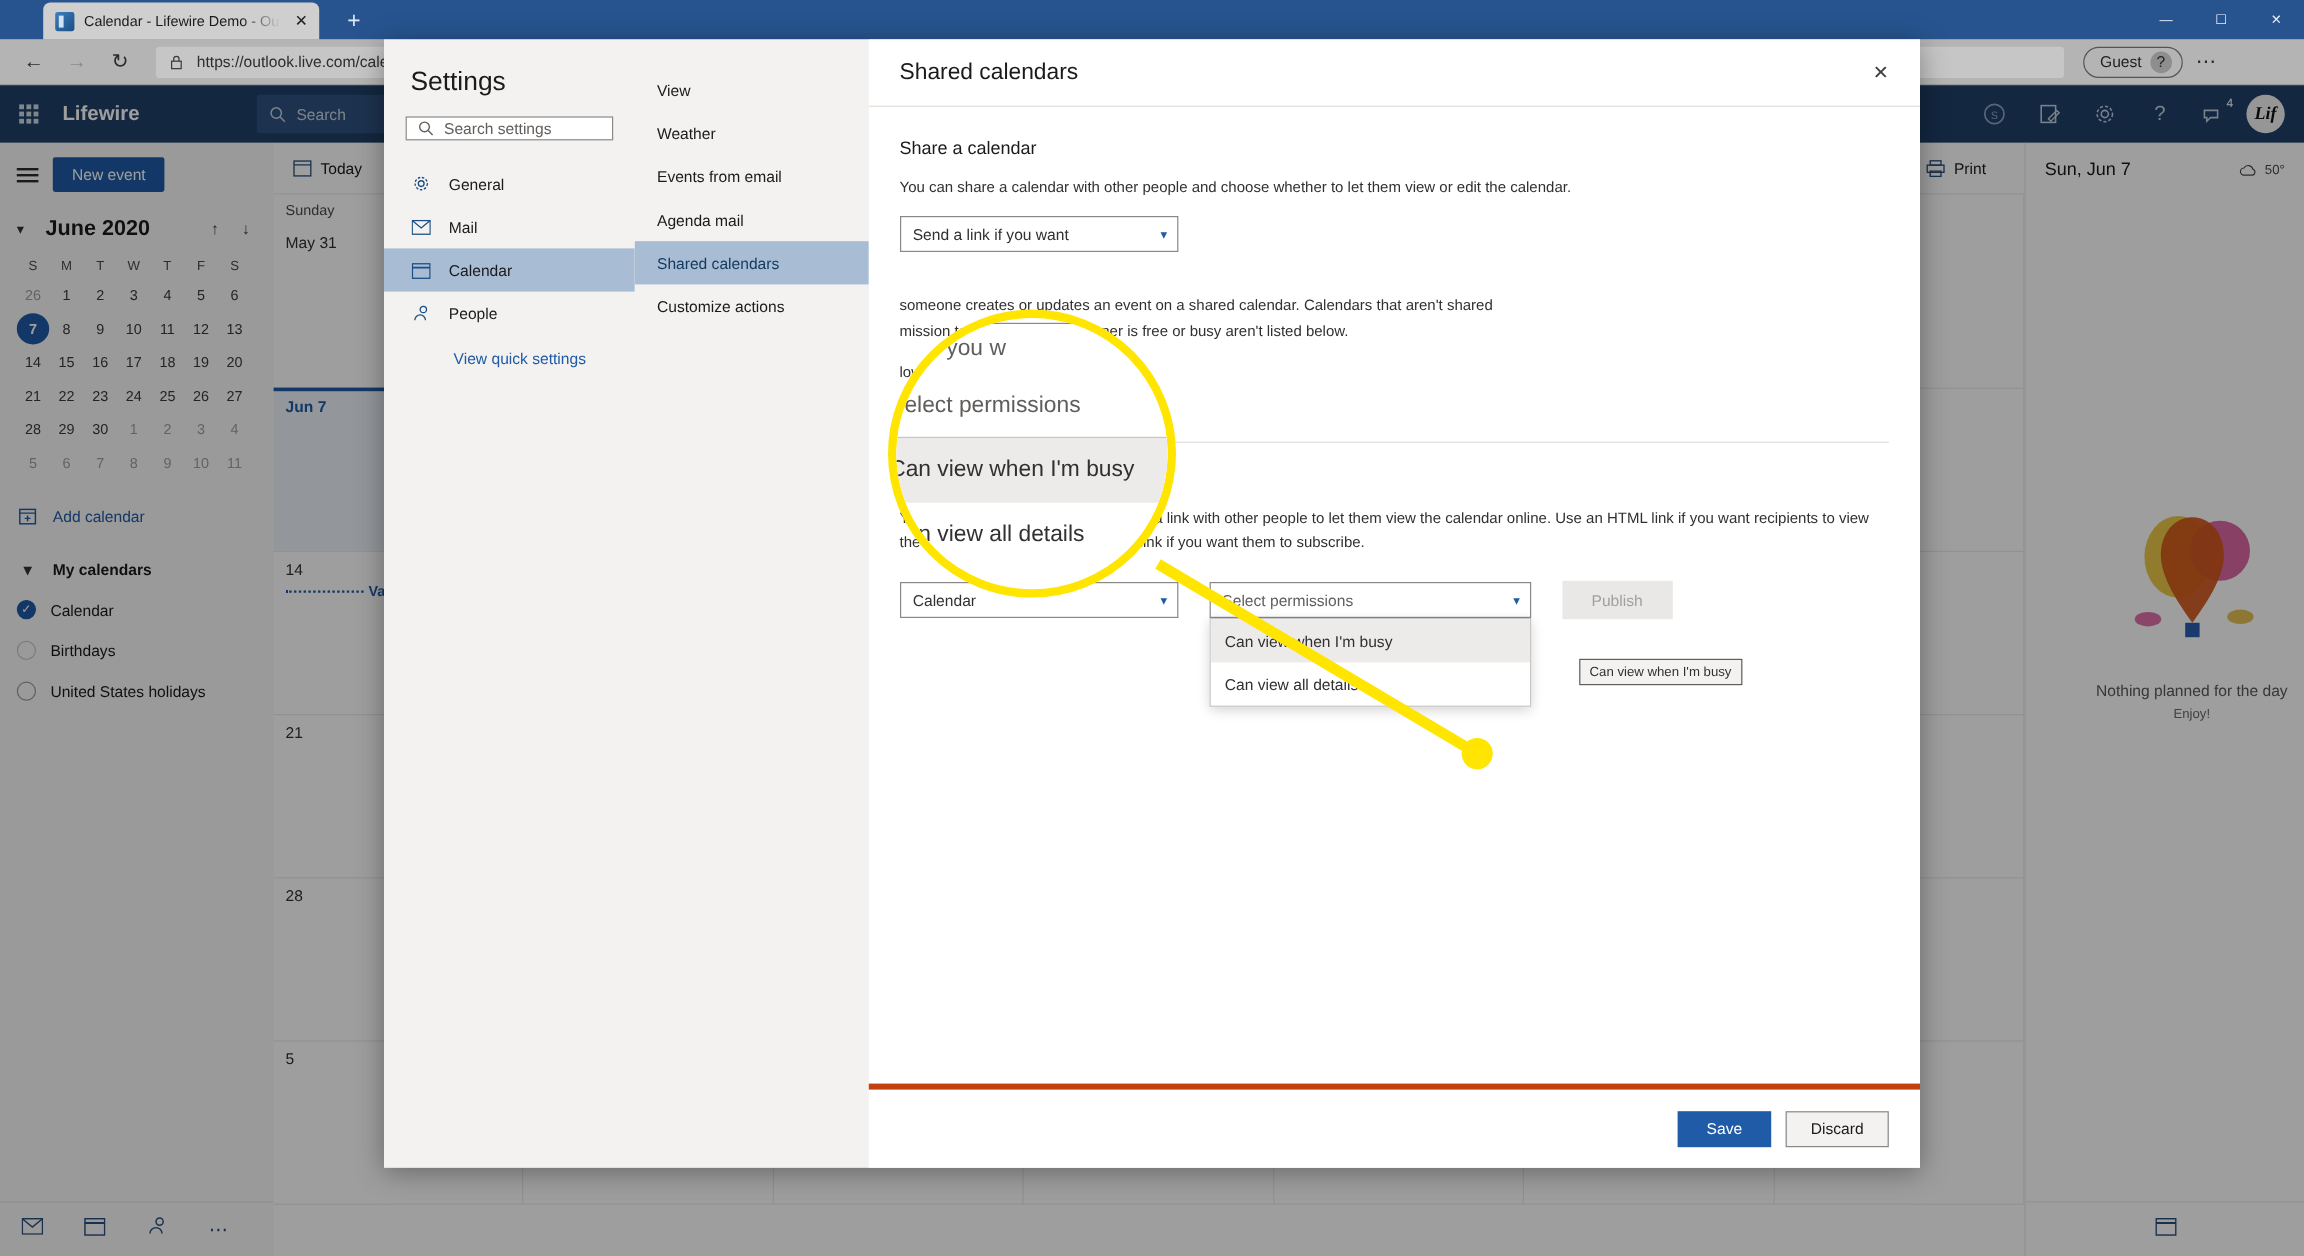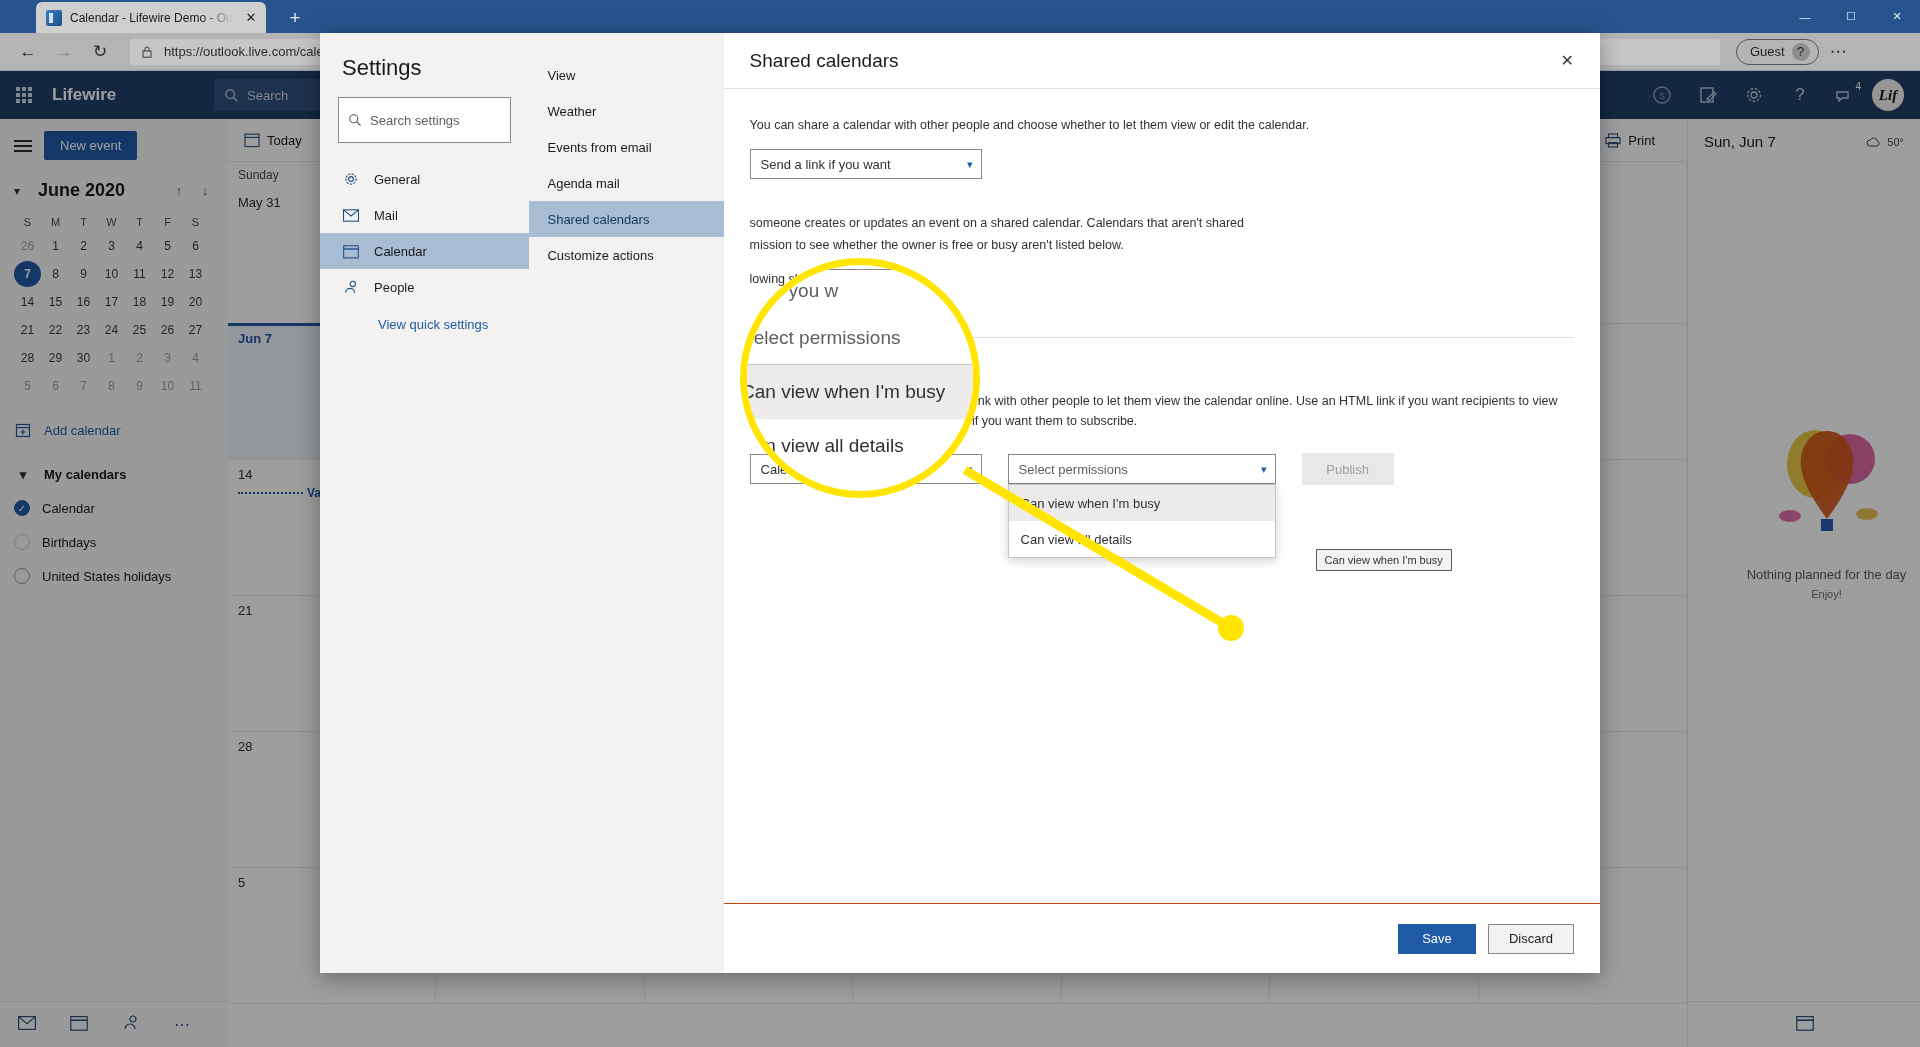--- a/index.html
+++ b/index.html
@@ -210,21 +210,21 @@
 
   
   .settings {
     position:absolute; left: 320px; top: 33px; width: 1280px; height: 940px;
     background:#f3f2f1; box-shadow: 0 4px 22px rgba(0,0,0,.35);
     display:flex;
   }
   .set-left { width: 218px; background:#f3f2f1; padding: 22px 0 0 0; }
   .set-title { font-size: 22px; color:#1b1b1b; padding: 0 22px 16px 22px; }
   .set-search {
-    margin: 0 18px 18px 18px; height: 46px; border:1px solid #8a8886; background:#fff;
+    margin: 0 18px 18px 18px; height: 20px; border:1px solid #8a8886; background:#fff;
     display:flex; align-items:center; gap:8px; padding: 0 9px;
   }
   .set-search .ph { font-size:13px; color:#605e5c; }
   .set-nav-item {
     display:flex; align-items:center; gap: 14px; height: 36px; padding: 0 22px;
     font-size:13px; color:#1b1b1b; cursor:pointer;
   }
   .set-nav-item.active { background:#a8bcd4; }
   .set-nav-item .ni { width:18px; display:flex; align-items:center; justify-content:center; color:#1b4e84; }
   .set-quick { padding: 12px 0 0 58px; font-size:13px; color:#1f5ba6; cursor:pointer; }
@@ -263,21 +263,21 @@
     box-shadow: 0 3px 10px rgba(0,0,0,.18); z-index: 30;
   }
   .dd-item { height: 36px; display:flex; align-items:center; padding: 0 12px; font-size:13px; color:#323130; }
   .dd-item.hl { background:#edebe9; }
   .hr { height:1px; background:#e1dfdd; margin: 10px 0 22px 0; }
   .tooltip {
     position:absolute; background:#f3f2f1; border:1px solid #605e5c;
     font-size:11px; color:#323130; padding: 4px 8px; z-index: 40; white-space:nowrap;
   }
   .sr-foot {
-    height: 70px; border-top:1px solid #c2410c; display:flex; align-items:center;
+    height: 70px; border-top:5px solid #c2410c; display:flex; align-items:center;
     justify-content:flex-end; gap: 12px; padding-right: 26px; background:#fff;
   }
   .btn-save { background:#1f5ba6; color:#fff; border:0; width: 78px; height: 30px; font-size:13px; cursor:pointer; }
   .btn-discard { background:#f3f2f1; color:#1b1b1b; border:1px solid #8a8886; width: 86px; height: 30px; font-size:13px; cursor:pointer; }
 
   
   .mag-wrap { position:absolute; left:0; top:0; width:1920px; height:1047px; pointer-events:none; z-index: 60; }
   .mag-line { position:absolute; }
   .mag-circle {
     position:absolute; left: 740px; top: 258px; width: 240px; height: 240px;
@@ -805,20 +805,21 @@
         </div>
     </div>
 
     <div class="set-right">
       <div class="sr-head">
         <h2>Shared calendars</h2>
         <span class="sr-close">✕</span>
       </div>
 
       <div class="sr-body">
+        <div class="sec-title">Share a calendar</div>
         <div class="sec-p">You can share a calendar with other people and choose whether to let them view or edit the calendar.</div>
 
         <div class="ctl-row">
           <div class="combo">
             <span class="cv">Send a link if you want</span>
             <span class="chev">▾</span>
           </div>
         </div>
 
         <div class="sec-p" style="max-width:860px; margin-top:34px">someone creates or updates an event on a shared calendar. Calendars that aren't shared</div>

